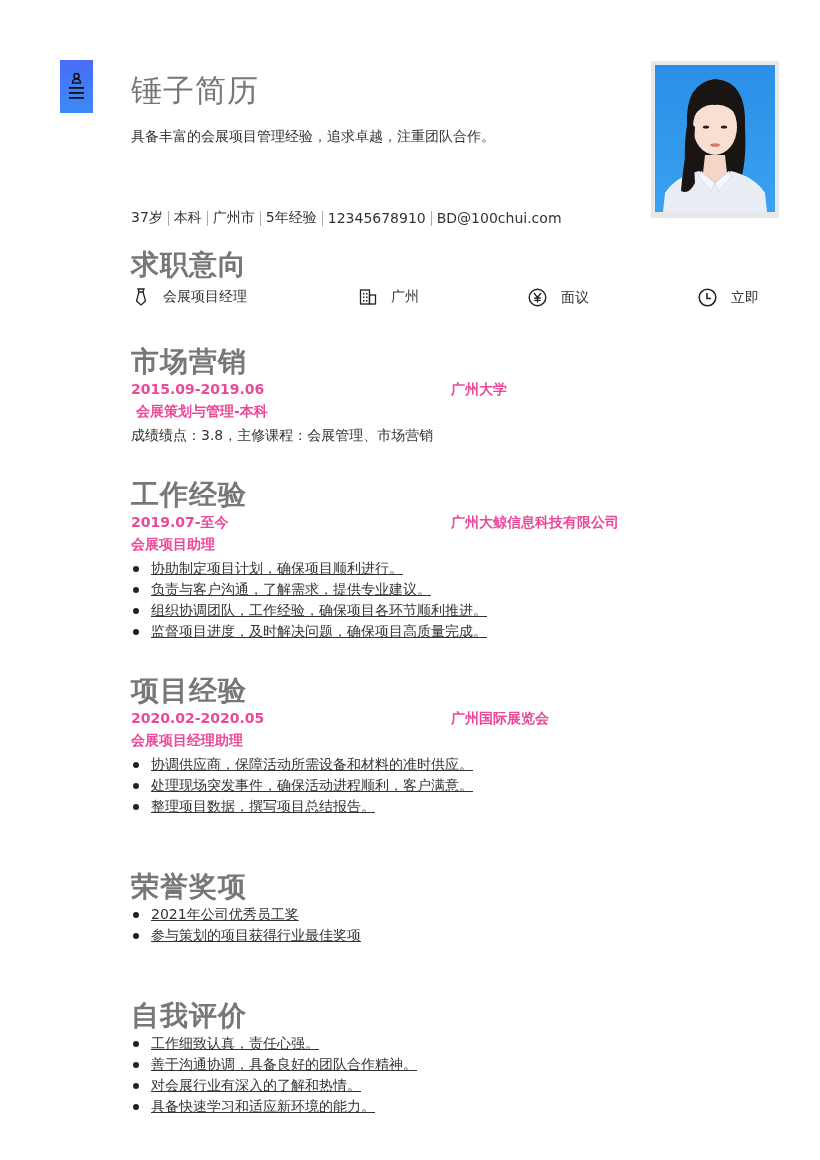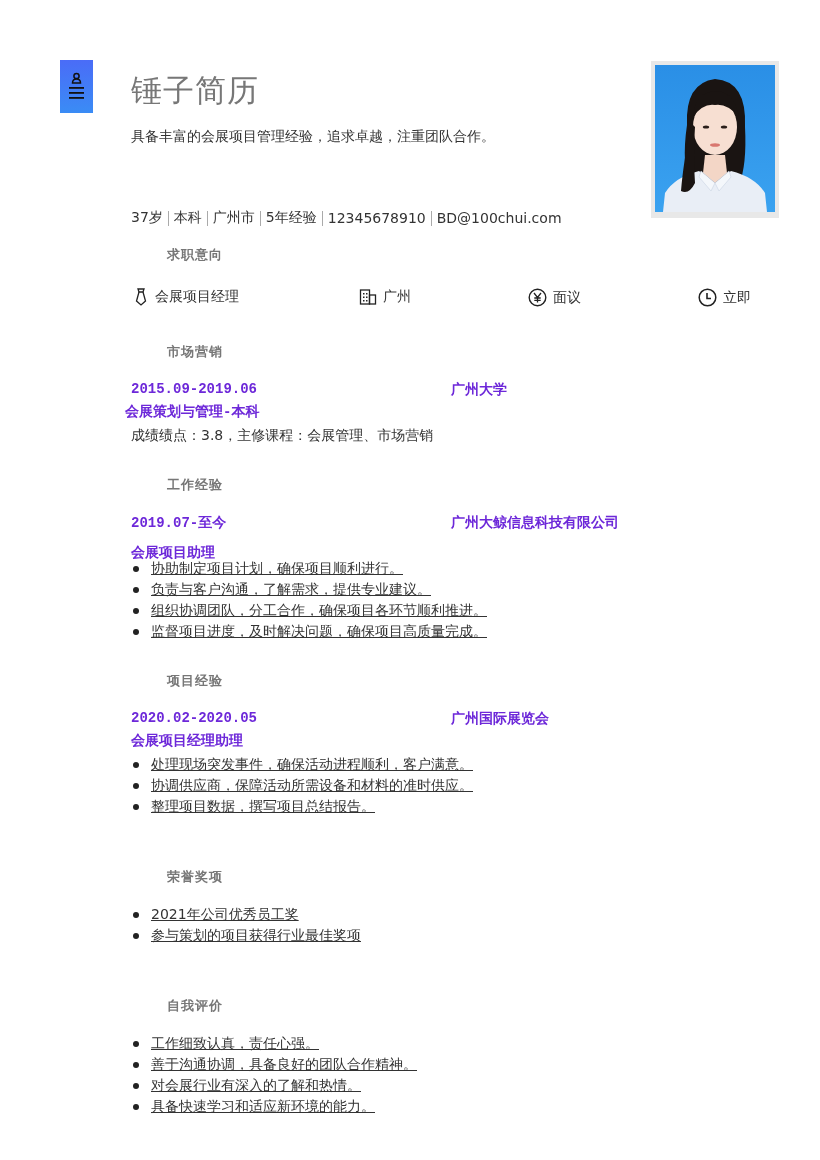--- a/index.html
+++ b/index.html
@@ -11,26 +11,26 @@
   .badge svg { position: absolute; left: 7px; top: 12px; }
 
   .name { position: absolute; left: 131px; top: 70px; font-size: 31px; color: #777777; font-weight: normal; letter-spacing: 1px; }
   .summary { position: absolute; left: 131px; top: 128px; font-size: 14px; color: #333; }
   .info { position: absolute; left: 131px; top: 166px; font-size: 14px; color: #333; display: flex; align-items: center; margin-top: 43px; }
   .info .sep { display: inline-block; width: 1px; height: 15px; background: #aaaaaa; margin: 0 5px; }
 
   .photo { position: absolute; left: 651px; top: 61px; width: 128px; height: 157px; background: #e8e8e8; padding: 4px 4px 6px 4px; }
   .photo .inner { width: 100%; height: 100%; background: linear-gradient(180deg, #2a8fe6 0%, #3aa2f0 100%); position: relative; overflow: hidden; }
 
-  .section-title { position: absolute; left: 131px; font-size: 13px; font-weight: bold; color: #777777; letter-spacing: 1px; margin-left: 36px; }
+  .section-title { position: absolute; left: 131px; font-size: 28px; font-weight: bold; color: #777777; letter-spacing: 1px; }
 
-  .intent-item { position: absolute; top: 288px; display: flex; align-items: center; font-size: 14px; color: #333; }
+  .intent-item { position: absolute; top: 288px; display: flex; align-items: center; font-size: 14px; color: #333; gap: 8px; }
   .intent-item svg { margin-right: 6px; }
 
-  .row-bold { position: absolute; font-size: 14px; font-weight: bold; color: #6d28d9; font-family: Liberation Mono, monospace; }
+  .row-bold { position: absolute; font-size: 14px; font-weight: bold; color: #ec4899; }
   .row-text { position: absolute; font-size: 14px; color: #333; }
 
   ul.bullets { position: absolute; left: 131px; list-style: none; text-decoration: underline; }
   ul.bullets li { font-size: 14px; color: #333; height: 21px; line-height: 21px; position: relative; padding-left: 20px; }
   ul.bullets li::before { content: ""; position: absolute; left: 2px; top: 8px; width: 6px; height: 6px; border-radius: 50%; background: #222; }
 </style>
 </head>
 <body>
 
 <div class="badge">
@@ -120,41 +120,41 @@
   <svg width="19" height="19" viewBox="0 0 19 19">
     <circle cx="9.5" cy="9.5" r="8.3" fill="none" stroke="#222" stroke-width="1.5"></circle>
     <path d="M9 5 L9 10.5 L13 10.5" fill="none" stroke="#222" stroke-width="1.6"></path>
   </svg>
   <span>立即</span>
 </div>
 
 <h2 class="section-title" style="top:343px;">市场营销</h2>
 <div class="row-bold" style="left:131px; top:381px;">2015.09-2019.06</div>
 <div class="row-bold" style="left:451px; top:381px;">广州大学</div>
-<div class="row-bold" style="left:125px; top:403px;">会展策划与管理-本科</div>
+<div class="row-bold" style="left:136px; top:403px;">会展策划与管理-本科</div>
 <div class="row-text" style="left:131px; top:427px;">成绩绩点：3.8，主修课程：会展管理、市场营销</div>
 
 <h2 class="section-title" style="top:476px;">工作经验</h2>
 <div class="row-bold" style="left:131px; top:514px;">2019.07-至今</div>
 <div class="row-bold" style="left:451px; top:514px;">广州大鲸信息科技有限公司</div>
-<div class="row-bold" style="left:131px; top:536px;margin-top:8px;">会展项目助理</div>
+<div class="row-bold" style="left:131px; top:536px;">会展项目助理</div>
 <ul class="bullets" style="top:558px;">
   <li>协助制定项目计划，确保项目顺利进行。</li>
   <li>负责与客户沟通，了解需求，提供专业建议。</li>
-  <li>组织协调团队，分工合作，确保项目各环节顺利推进。</li>
+  <li>组织协调团队，工作经验，确保项目各环节顺利推进。</li>
   <li>监督项目进度，及时解决问题，确保项目高质量完成。</li>
 </ul>
 
 <h2 class="section-title" style="top:672px;">项目经验</h2>
 <div class="row-bold" style="left:131px; top:710px;">2020.02-2020.05</div>
 <div class="row-bold" style="left:451px; top:710px;">广州国际展览会</div>
 <div class="row-bold" style="left:131px; top:732px;">会展项目经理助理</div>
 <ul class="bullets" style="top:754px;">
+  <li>协调供应商，保障活动所需设备和材料的准时供应。</li>
   <li>处理现场突发事件，确保活动进程顺利，客户满意。</li>
-  <li>协调供应商，保障活动所需设备和材料的准时供应。</li>
   <li>整理项目数据，撰写项目总结报告。</li>
 </ul>
 
 <h2 class="section-title" style="top:868px;">荣誉奖项</h2>
 <ul class="bullets" style="top:904px;">
   <li>2021年公司优秀员工奖</li>
   <li>参与策划的项目获得行业最佳奖项</li>
 </ul>
 
 <h2 class="section-title" style="top:997px;">自我评价</h2>

